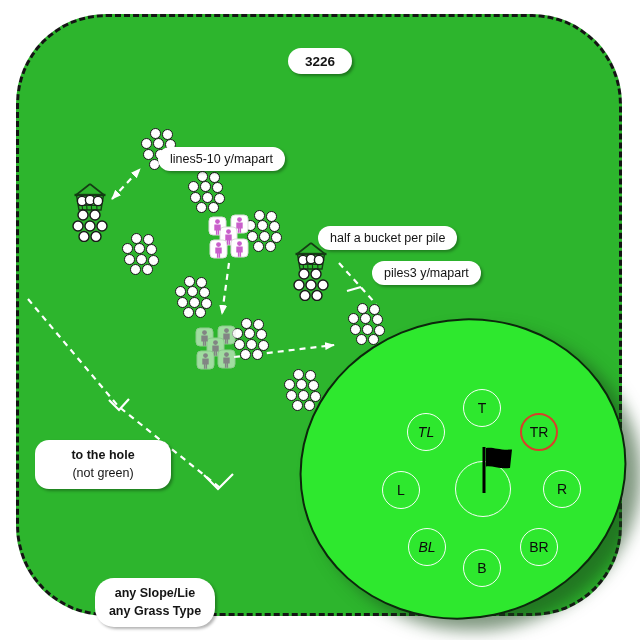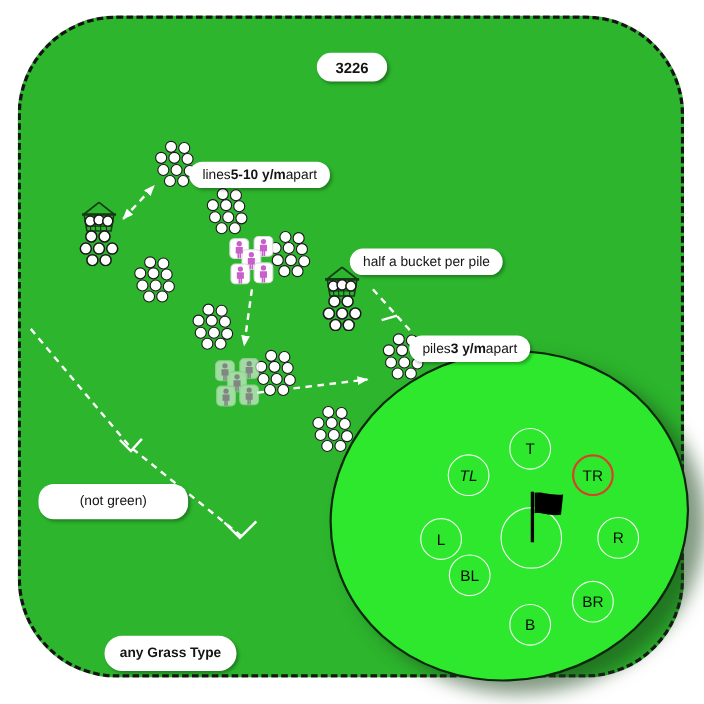--- a/index.html
+++ b/index.html
@@ -14,21 +14,21 @@
   #arrows{position:absolute;left:0;top:0;z-index:2;pointer-events:none;}
   #objects{position:absolute;left:0;top:0;width:640px;height:640px;z-index:3;pointer-events:none;}
   #spots{position:absolute;left:0;top:0;width:640px;height:640px;z-index:4;pointer-events:none;}
   #labels{position:absolute;left:0;top:0;width:640px;height:640px;z-index:5;pointer-events:none;}
   .badge{position:absolute;left:288px;top:48px;width:64px;height:26px;background:#fff;
          border-radius:13px;display:flex;align-items:center;justify-content:center;
          font-weight:700;font-size:13.5px;z-index:6;box-shadow:2px 2px 3px rgba(0,0,0,.35);}
   .pill{position:absolute;height:24px;padding:0 12px;background:#fff;border-radius:12px;
         display:flex;align-items:center;white-space:nowrap;font-size:12.5px;
         box-shadow:2px 2px 3px rgba(0,0,0,.3);}
-  .pill .b{font-weight:700;}
+  .pill .b{font-weight:400;}
   .note{position:absolute;background:#fff;border-radius:14px;text-align:center;
         font-size:12.5px;line-height:1.4;padding:7px 4px;box-shadow:2px 2px 3px rgba(0,0,0,.3);}
   .note .b{font-weight:700;}
   .note.cond{border-radius:19px;font-weight:600;}
   .pile{position:absolute;width:37px;height:42px;}
   .ball{position:absolute;width:11px;height:11px;border:1.5px solid #1a1a1a;background:#fff;
         border-radius:50%;box-sizing:border-box;}
   .obj{position:absolute;}
   .spot{position:absolute;width:38px;height:38px;border:1.5px solid rgba(255,255,255,.95);
         border-radius:50%;box-sizing:border-box;display:flex;align-items:center;
@@ -274,44 +274,46 @@
             </g>
     </g>
   </svg></div>
     </div>
   <div id="spots">
       <div class="spot" style="left: 463px; top: 389px;">T</div>
       <div class="spot" style="left: 407px; top: 413px; font-style: italic;">TL</div>
       <div class="spot hl" style="left: 520px; top: 413px;">TR</div>
       <div class="spot" style="left: 382px; top: 471px;">L</div>
       <div class="spot" style="left: 543px; top: 470px;">R</div>
-      <div class="spot" style="left: 408px; top: 504px;">BL</div>
+      <div class="spot" style="left: 408px; top: 528px; font-style: italic;">BL</div>
       <div class="spot" style="left: 520px; top: 528px;">BR</div>
       <div class="spot" style="left: 463px; top: 549px;">B</div>
       <div class="hole" style="left: 455px; top: 461px;"></div>
       <div class="obj" style="left: 481px; top: 445px;"><svg width="36" height="52" viewBox="0 0 36 52">
     <rect x="1.5" y="2" width="3" height="46" fill="#000"></rect>
     <path d="M5 3 C 12 1.5, 18 5.5, 31 4.5 L29 23 C 18 24.5, 12 20.5, 5 21.5 Z" fill="#000"></path>
   </svg></div>
     </div>
   <div id="labels">
-      <div class="pill" style="left: 172px; top: 147px;">
+      <div class="pill" style="left: 158px; top: 147px;">
         <span>lines </span>
         <span class="b">5-10 y/m</span>
         <span> apart</span>
       </div>
       <div class="pill" style="left: 318px; top: 226px; text-align: right;">
         <span>half a bucket per pile</span>
       </div>
-      <div class="pill" style="left: 372px; top: 261px; margin-top: 44px;">
+      <div class="pill" style="left: 372px; top: 261px;">
         <span>piles </span>
         <span class="b">3 y/m</span>
         <span> apart</span>
       </div>
       <div class="note " style="left: 35px; top: 440px; width: 128px;">
+        <div class="b">to the hole</div>
         <div>(not green)</div>
       </div>
       <div class="note cond" style="left: 95px; top: 578px; width: 112px;">
+        <div>any Slope/Lie</div>
         <div>any Grass Type</div>
       </div>
     </div>
   <div class="badge">3226</div>
 </div>
 
 </body></html>

